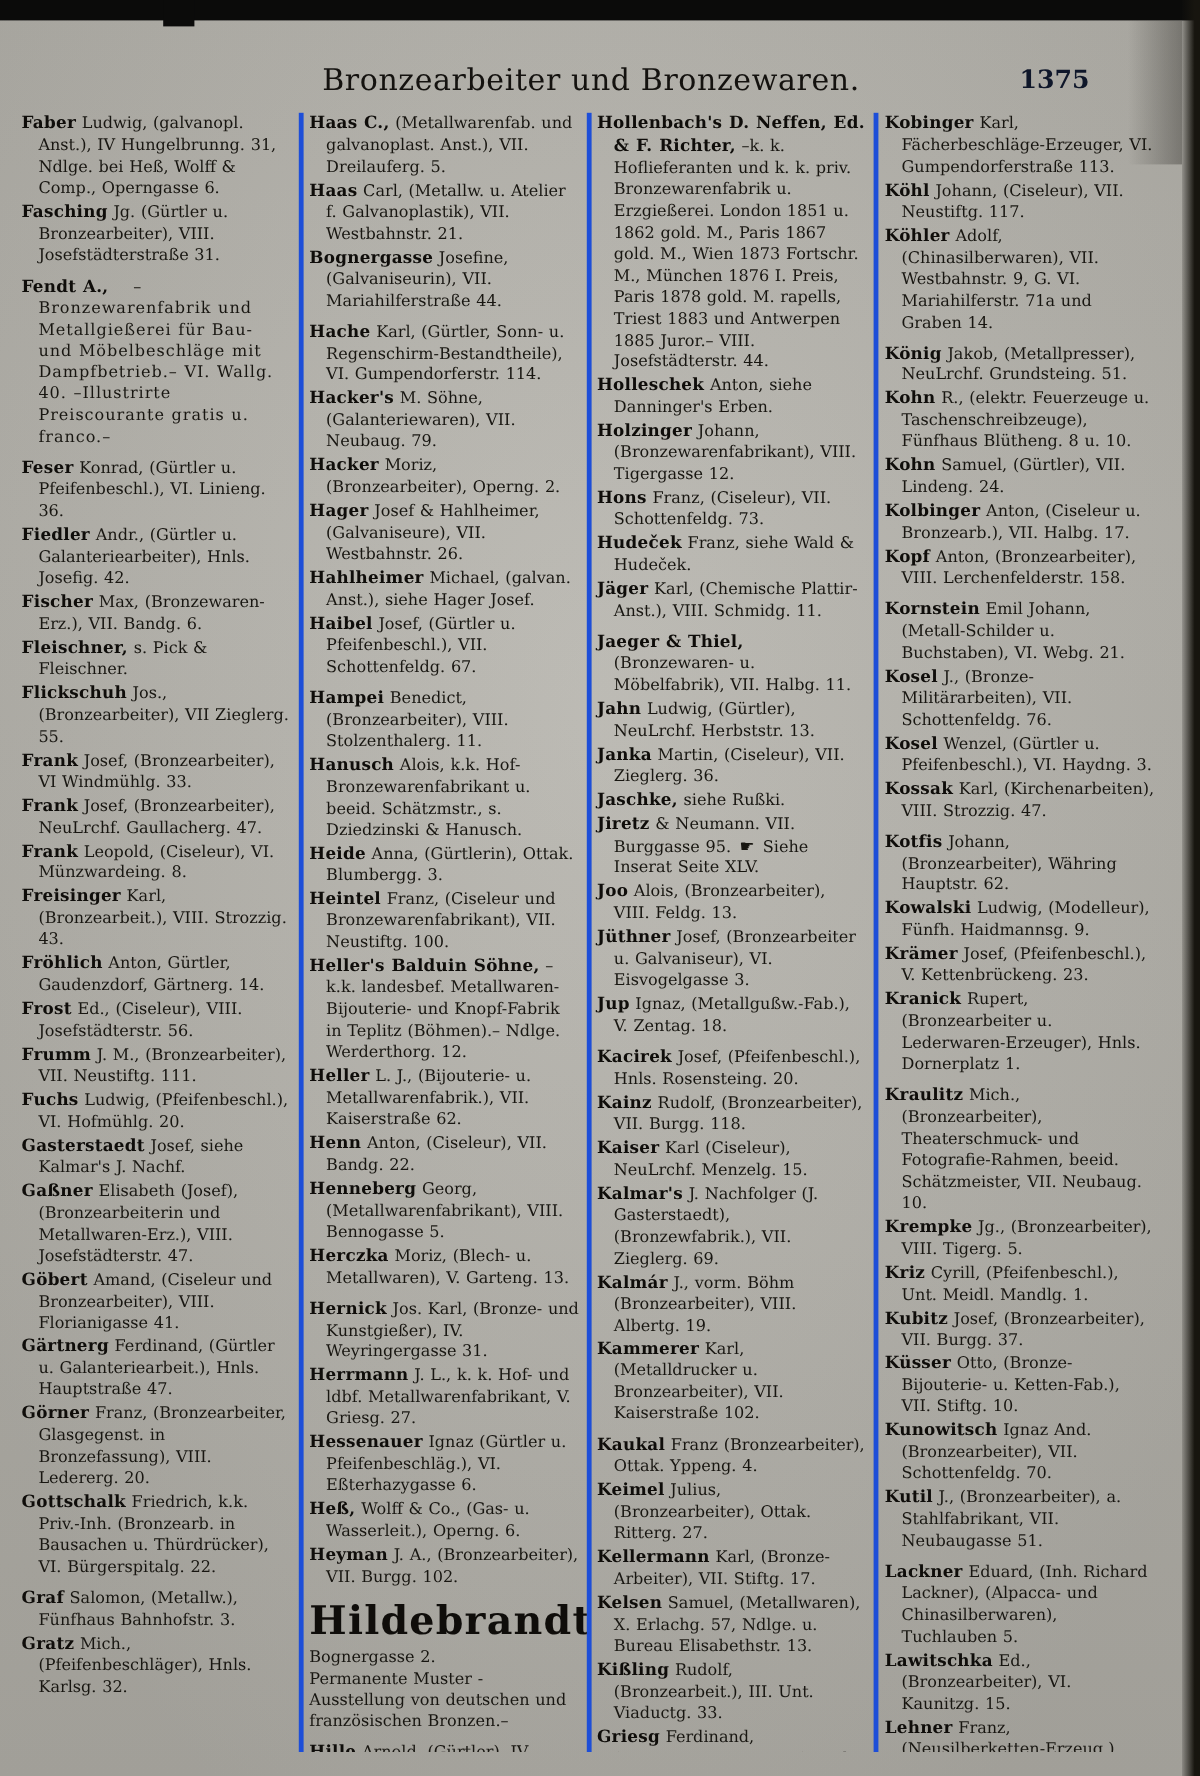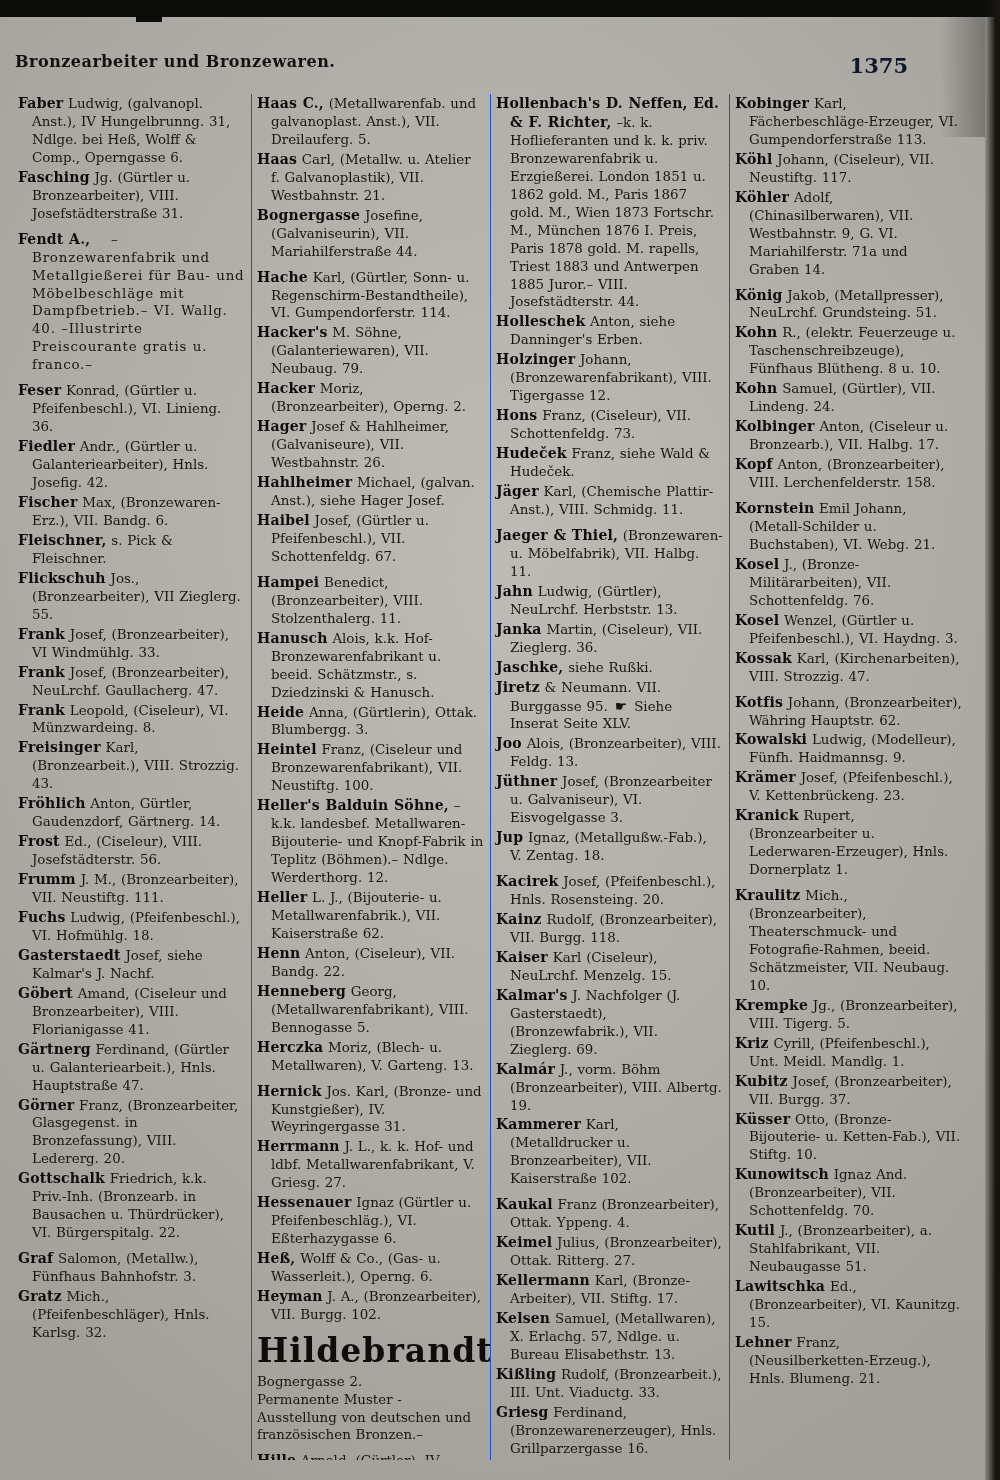--- a/index.html
+++ b/index.html
@@ -11,28 +11,28 @@
          radial-gradient(ellipse at 50% 40%, rgba(255,255,255,0.10), rgba(0,0,0,0.07) 85%),
          linear-gradient(180deg,#b3b1aa 0%,#b6b4ad 30%,#b2b0a9 70%,#adaba4 100%);}
   .top-bar{position:absolute;top:0;left:0;width:100%;height:17px;background:#0b0b0a;}
   .top-bar::after{content:"";position:absolute;left:136px;top:0;width:26px;height:22px;background:#0b0b0a;}
   .right-band{position:absolute;top:0;right:0;width:15px;height:100%;
        background:linear-gradient(90deg, rgba(20,18,16,0.15), #17150f 70%);}
   .corner-shade{position:absolute;top:17px;right:15px;width:45px;height:120px;
        background:linear-gradient(90deg, rgba(0,0,0,0), rgba(30,28,24,0.35));}
 
   .header{position:absolute;top:52px;left:15px;right:30px;height:34px;}
-  .header-title{position:absolute;left:0;right:0;
-       font-weight:bold;font-size:16px;letter-spacing:0.5px;color:#14120f;}
+  .header-title{position:absolute;left:0;right:0;text-align:center;
+       font-weight:normal;font-size:25px;letter-spacing:0.5px;color:#14120f;}
   .page-number{position:absolute;right:62px;top:1px;font-size:21px;font-weight:600;color:#0f172a;}
 
   .columns{position:absolute;top:94px;left:13px;right:32px;bottom:20px;
        display:flex;align-items:stretch;}
   .col{flex:1 1 0;padding:0 6px 0 5px;overflow:hidden;color:#181611;}
-  .col.rule{border-right:1px solid #1d4ed8;}
+  .col.rule{border-right:4px solid #1d4ed8;}
 
   .entry{font-size:13.4px;line-height:1.34;text-align:left;
        padding-left:14px;text-indent:-14px;margin:0 0 1px 0;
        word-spacing:0.5px;}
   .entry-name{font-weight:bold;font-size:14px;letter-spacing:0.2px;color:#0f0d0a;}
   .entry-text{}
   .entry.spaced{margin:7px 0 7px 0;}
   .entry.spaced .entry-text{letter-spacing:0.8px;margin-left:16px;}
   .entry.gap{margin-top:7px;}
   .entry.display{padding-left:0;text-indent:0;margin:10px 0 2px 0;}
@@ -64,22 +64,23 @@
       <div class="entry"><span class="entry-name">Fischer</span> <span class="entry-text">Max, (Bronzewaren-Erz.), VII. Bandg. 6.</span></div>
       <div class="entry"><span class="entry-name">Fleischner,</span> <span class="entry-text">s. Pick &amp; Fleischner.</span></div>
       <div class="entry"><span class="entry-name">Flickschuh</span> <span class="entry-text">Jos., (Bronzearbeiter), VII Zieglerg. 55.</span></div>
       <div class="entry"><span class="entry-name">Frank</span> <span class="entry-text">Josef, (Bronzearbeiter), VI Windmühlg. 33.</span></div>
       <div class="entry"><span class="entry-name">Frank</span> <span class="entry-text">Josef, (Bronzearbeiter), NeuLrchf. Gaullacherg. 47.</span></div>
       <div class="entry"><span class="entry-name">Frank</span> <span class="entry-text">Leopold, (Ciseleur), VI. Münzwardeing. 8.</span></div>
       <div class="entry"><span class="entry-name">Freisinger</span> <span class="entry-text">Karl, (Bronzearbeit.), VIII. Strozzig. 43.</span></div>
       <div class="entry"><span class="entry-name">Fröhlich</span> <span class="entry-text">Anton, Gürtler, Gaudenzdorf, Gärtnerg. 14.</span></div>
       <div class="entry"><span class="entry-name">Frost</span> <span class="entry-text">Ed., (Ciseleur), VIII. Josefstädterstr. 56.</span></div>
       <div class="entry"><span class="entry-name">Frumm</span> <span class="entry-text">J. M., (Bronzearbeiter), VII. Neustiftg. 111.</span></div>
-      <div class="entry"><span class="entry-name">Fuchs</span> <span class="entry-text">Ludwig, (Pfeifenbeschl.), VI. Hofmühlg. 18.</span></div>
+      <div class="entry"><span class="entry-name">Fuchs</span> <span class="entry-text">Ludwig, (Pfeifenbeschl.), VI. Hofmühlg. 20.</span></div>
       <div class="entry"><span class="entry-name">Gasterstaedt</span> <span class="entry-text">Josef, siehe Kalmar's J. Nachf.</span></div>
+      <div class="entry"><span class="entry-name">Gaßner</span> <span class="entry-text">Elisabeth (Josef), (Bronzearbeiterin und Metallwaren-Erz.), VIII. Josefstädterstr. 47.</span></div>
       <div class="entry"><span class="entry-name">Göbert</span> <span class="entry-text">Amand, (Ciseleur und Bronzearbeiter), VIII. Florianigasse 41.</span></div>
       <div class="entry"><span class="entry-name">Gärtnerg</span> <span class="entry-text">Ferdinand, (Gürtler u. Galanteriearbeit.), Hnls. Hauptstraße 47.</span></div>
       <div class="entry"><span class="entry-name">Görner</span> <span class="entry-text">Franz, (Bronzearbeiter, Glasgegenst. in Bronzefassung), VIII. Ledererg. 20.</span></div>
       <div class="entry"><span class="entry-name">Gottschalk</span> <span class="entry-text">Friedrich, k.k. Priv.-Inh. (Bronzearb. in Bausachen u. Thürdrücker), VI. Bürgerspitalg. 22.</span></div>
       <div class="entry gap"><span class="entry-name">Graf</span> <span class="entry-text">Salomon, (Metallw.), Fünfhaus Bahnhofstr. 3.</span></div>
       <div class="entry"><span class="entry-name">Gratz</span> <span class="entry-text">Mich., (Pfeifenbeschläger), Hnls. Karlsg. 32.</span></div>
     </div>
   <div class="col rule">
       <div class="entry"><span class="entry-name">Haas C.,</span> <span class="entry-text">(Metallwarenfab. und galvanoplast. Anst.), VII. Dreilauferg. 5.</span></div>
       <div class="entry"><span class="entry-name">Haas</span> <span class="entry-text">Carl, (Metallw. u. Atelier f. Galvanoplastik), VII. Westbahnstr. 21.</span></div>
@@ -157,16 +158,17 @@
       <div class="entry"><span class="entry-name">Kowalski</span> <span class="entry-text">Ludwig, (Modelleur), Fünfh. Haidmannsg. 9.</span></div>
       <div class="entry"><span class="entry-name">Krämer</span> <span class="entry-text">Josef, (Pfeifenbeschl.), V. Kettenbrückeng. 23.</span></div>
       <div class="entry"><span class="entry-name">Kranick</span> <span class="entry-text">Rupert, (Bronzearbeiter u. Lederwaren-Erzeuger), Hnls. Dornerplatz 1.</span></div>
       <div class="entry gap"><span class="entry-name">Kraulitz</span> <span class="entry-text">Mich., (Bronzearbeiter), Theaterschmuck- und Fotografie-Rahmen, beeid. Schätzmeister, VII. Neubaug. 10.</span></div>
       <div class="entry"><span class="entry-name">Krempke</span> <span class="entry-text">Jg., (Bronzearbeiter), VIII. Tigerg. 5.</span></div>
       <div class="entry"><span class="entry-name">Kriz</span> <span class="entry-text">Cyrill, (Pfeifenbeschl.), Unt. Meidl. Mandlg. 1.</span></div>
       <div class="entry"><span class="entry-name">Kubitz</span> <span class="entry-text">Josef, (Bronzearbeiter), VII. Burgg. 37.</span></div>
       <div class="entry"><span class="entry-name">Küsser</span> <span class="entry-text">Otto, (Bronze-Bijouterie- u. Ketten-Fab.), VII. Stiftg. 10.</span></div>
       <div class="entry"><span class="entry-name">Kunowitsch</span> <span class="entry-text">Ignaz And. (Bronzearbeiter), VII. Schottenfeldg. 70.</span></div>
       <div class="entry"><span class="entry-name">Kutil</span> <span class="entry-text">J., (Bronzearbeiter), a. Stahlfabrikant, VII. Neubaugasse 51.</span></div>
+      <div class="entry gap"><span class="entry-name">Lackner</span> <span class="entry-text">Eduard, (Inh. Richard Lackner), (Alpacca- und Chinasilberwaren), Tuchlauben 5.</span></div>
       <div class="entry"><span class="entry-name">Lawitschka</span> <span class="entry-text">Ed., (Bronzearbeiter), VI. Kaunitzg. 15.</span></div>
       <div class="entry"><span class="entry-name">Lehner</span> <span class="entry-text">Franz, (Neusilberketten-Erzeug.), Hnls. Blumeng. 21.</span></div>
     </div>
 </div>
 
 </body></html>

